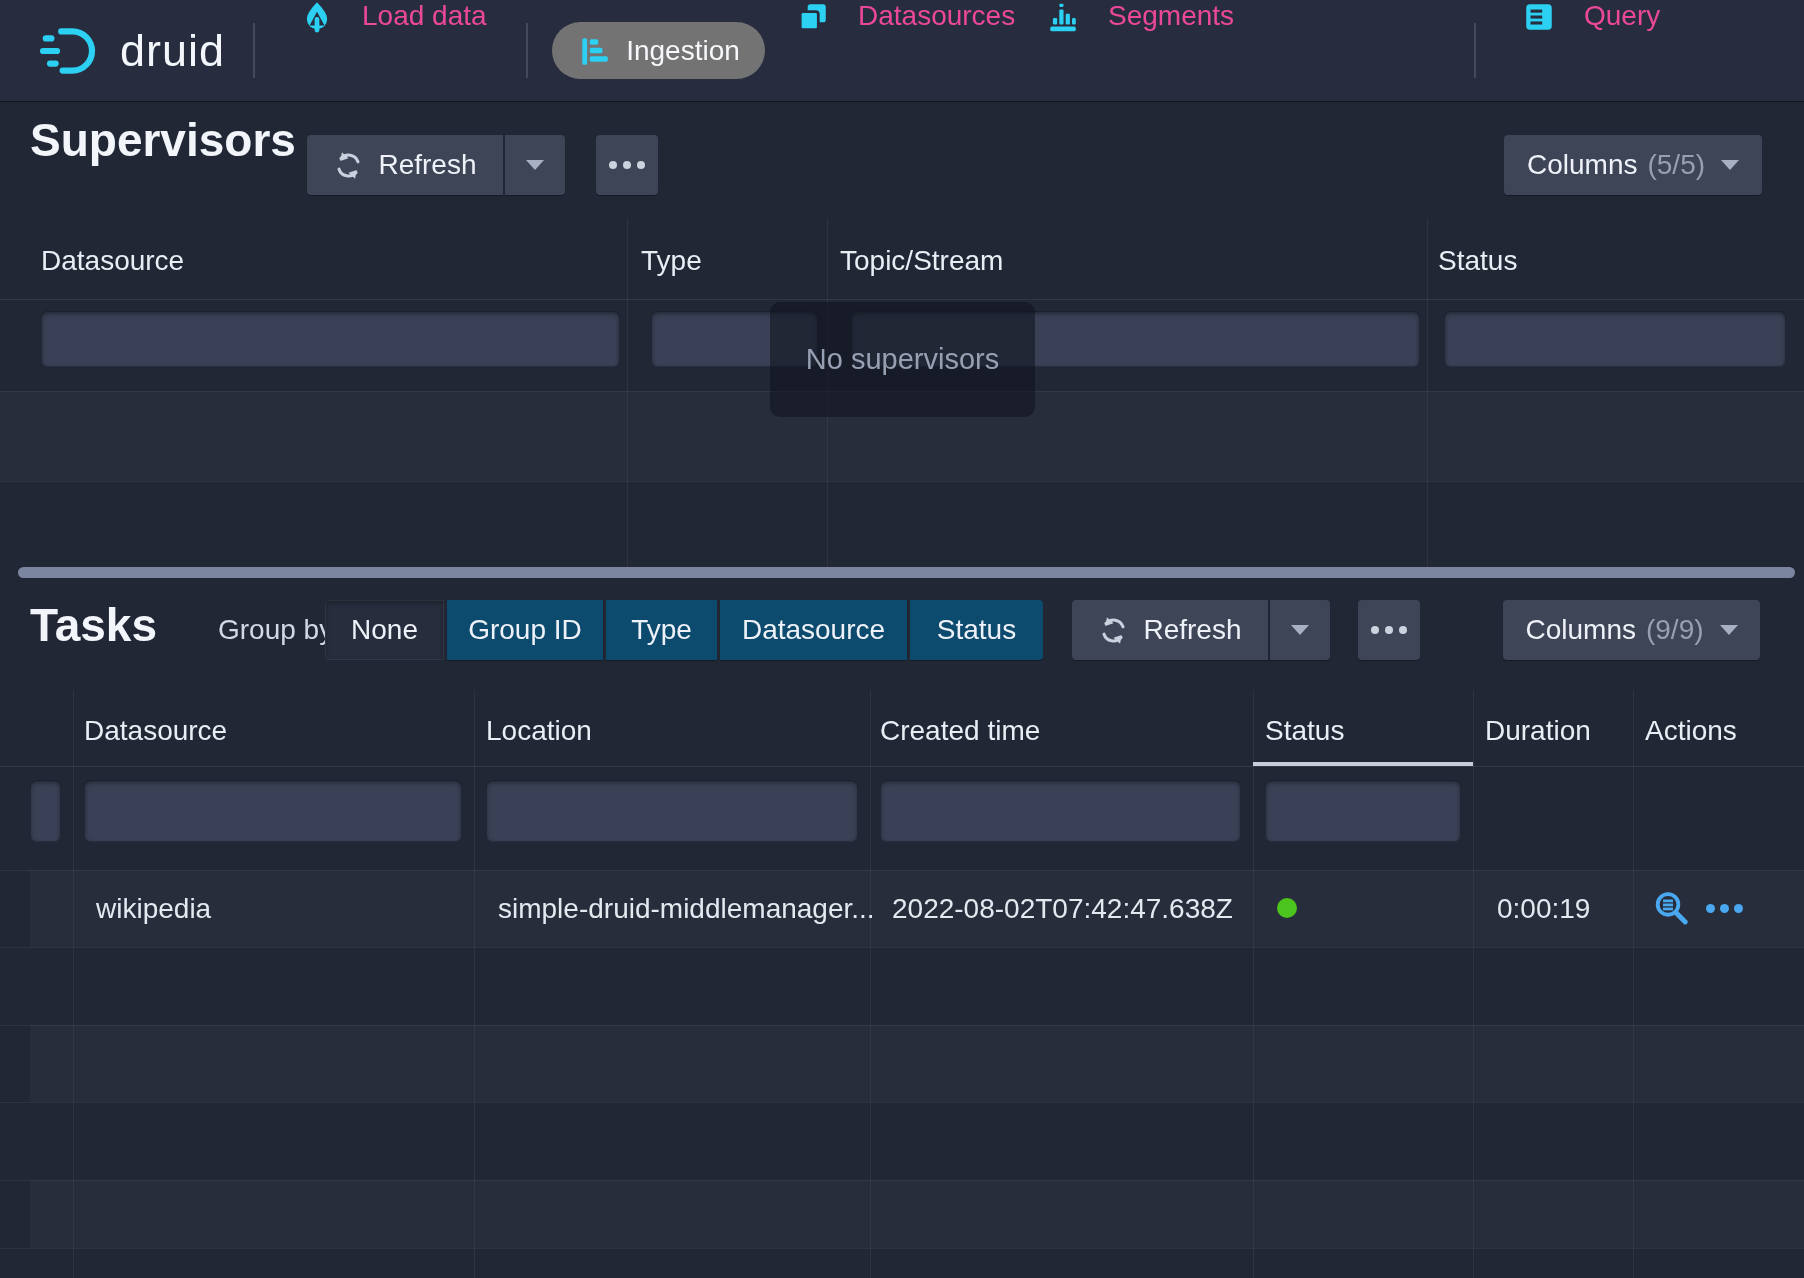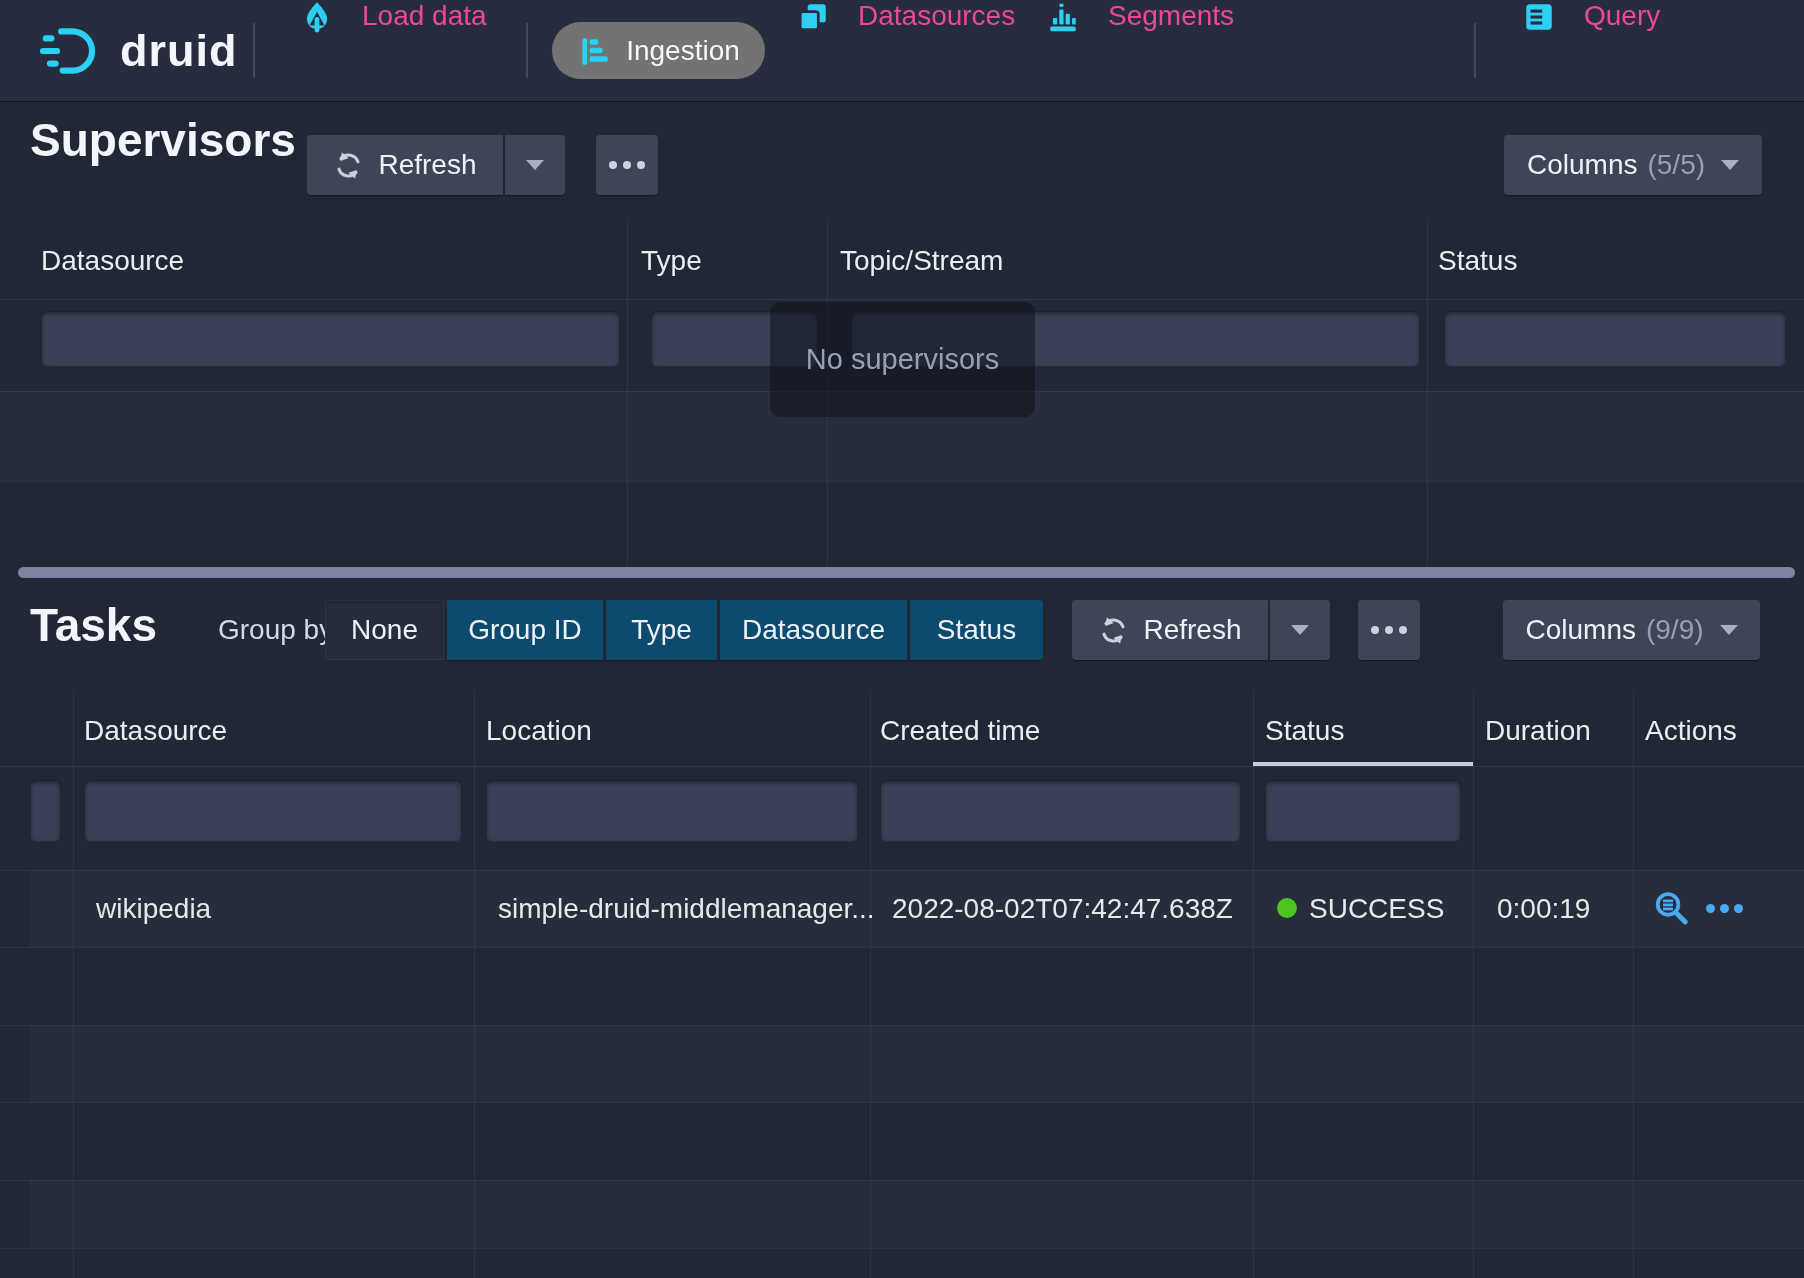--- a/index.html
+++ b/index.html
@@ -1,20 +1,20 @@
 <!DOCTYPE html>
 <html><head>
 <meta charset="utf-8">
 <style>
   html,body{margin:0;padding:0;background:#222736;width:1804px;height:1278px;overflow:hidden;
     font-family:"Liberation Sans","DejaVu Sans",sans-serif;-webkit-font-smoothing:antialiased;}
   
   .nav{position:absolute;left:0;top:0;width:1804px;height:101px;background:#272d3f;box-shadow:0 1px 0 rgba(0,0,0,.45);}
   .logo{position:absolute;left:40px;top:0;height:101px;display:flex;align-items:center;gap:18px;cursor:pointer;}
-  .logo-text{font-size:45px;font-weight:700;color:#f3f6fb;letter-spacing:1px;}
+  .logo-text{font-size:45px;font-weight:400;color:#f3f6fb;letter-spacing:1px;}
   .nav-sep{position:absolute;top:23px;width:2px;height:55px;background:rgba(255,255,255,.14);}
   .nav-item{position:absolute;top:0;height:101px;display:flex;gap:28px;font-size:28px;color:#ec4899;cursor:pointer;}
   .pill{position:absolute;left:552px;top:22px;width:213px;height:57px;border-radius:29px;background:#737373;
     display:flex;align-items:center;justify-content:center;gap:15px;font-size:28px;color:#f6f8fb;cursor:pointer;}
   .nicon{width:34px;height:34px;flex:0 0 auto;}
   
   .btn{position:absolute;background:#3e4557;border-radius:4px;display:flex;align-items:center;justify-content:center;
     color:#eef2f8;font-size:28px;box-shadow:0 1px 1px rgba(0,0,0,.35);cursor:pointer;}
   .dim{color:#97a0b3;}
   .caret{width:0;height:0;border-left:9px solid transparent;border-right:9px solid transparent;border-top:10px solid #a8b1c3;}
@@ -236,21 +236,20 @@
   <input class="filter" style="left: 1265px; top: 90px; width: 196px; height: 62px;">
 
   <div class="rborder" style="top:180px"></div>
   <div class="stripe" style="left:30px;right:0;top:180px;height:77px"></div>
 
   <div class="row" style="top:180px">
     <span class="cell" style="left:84px">wikipedia</span>
     <span class="cell" style="left:486px;max-width:378px;overflow:hidden">simple-druid-middlemanager...</span>
     <span class="cell" style="left:880px">2022-08-02T07:42:47.638Z</span>
     <span class="status-dot" style="left:1265px"></span>
-    <span class="cell" style="left:1297px">SUCCESS</span>
     <span class="cell" style="left:1485px">0:00:19</span>
     <svg style="position:absolute;left:1640px;top:19px" width="38" height="38" viewBox="0 0 32 32">
       <circle cx="13.5" cy="13" r="8.7" fill="none" stroke="#49a8ef" stroke-width="3.2"></circle>
       <line x1="20.3" y1="20" x2="28" y2="27.7" stroke="#49a8ef" stroke-width="4.2" stroke-linecap="round"></line>
       <g stroke="#49a8ef" stroke-width="2.3">
         <line x1="9.3" y1="10" x2="17.7" y2="10"></line>
         <line x1="9.3" y1="13.4" x2="17.7" y2="13.4"></line>
         <line x1="9.3" y1="16.8" x2="17.7" y2="16.8"></line>
       </g>
     </svg>

